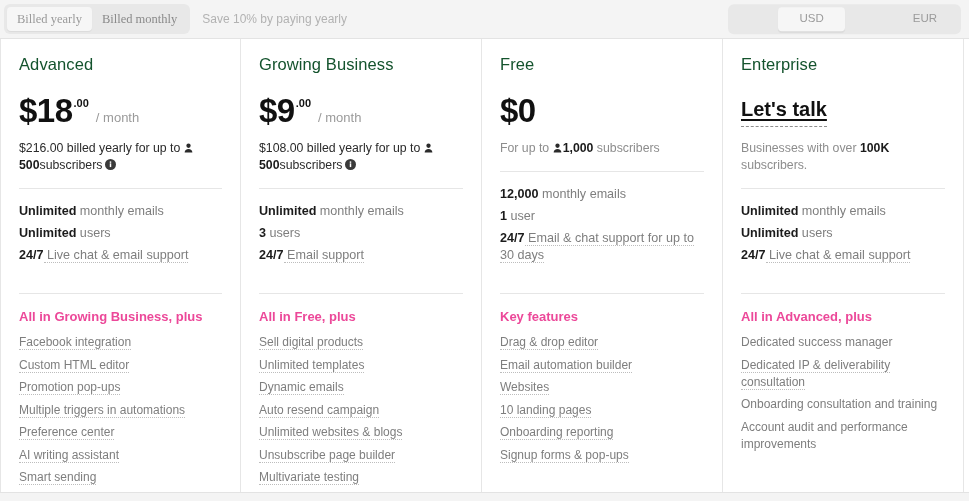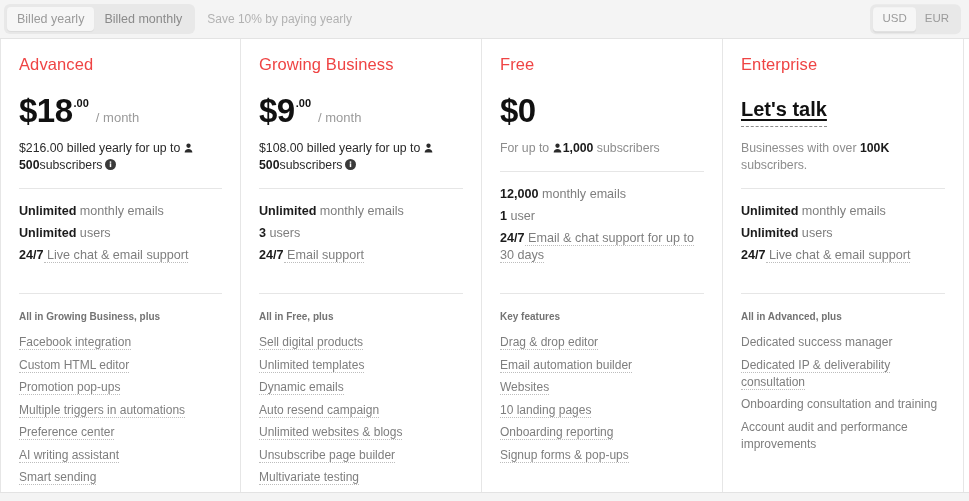--- a/index.html
+++ b/index.html
@@ -29,21 +29,21 @@
   .seg-btn {
     font-size: 12.5px;
     line-height: 1;
     padding: 6px 10px;
     border-radius: 4px;
     color: #8a8a8a;
     background: transparent;
     border: none;
     cursor: pointer;
     white-space: nowrap;
-    font-family: Liberation Sans, sans-serif;
+    font-family: Liberation Serif, serif;
   }
   .seg-btn.active {
     background: #f6f6f6;
     color: #9a9a9a;
     box-shadow: 0 1px 1px rgba(0,0,0,.06);
   }
   .save-note {
     font-size: 12px;
     color: #b2b2b2;
     margin-left: 12px;
@@ -55,27 +55,28 @@
     top: 50%;
     transform: translateY(-50%);
     display: inline-flex;
     background: #e8e8e8;
     border-radius: 6px;
     padding: 3px;
   }
   .cur-btn {
     font-size: 11.5px;
     line-height: 1;
-    padding: 6px 9px;
+    padding: 6px 21px;
     border-radius: 4px;
     color: #9b9b9b;
     background: transparent;
     border: none;
     cursor: pointer;
     font-family: "Liberation Sans", sans-serif;
+    margin-left: 47px;
   }
   .cur-btn.active {
     background: #f6f6f6;
     color: #9b9b9b;
     box-shadow: 0 1px 1px rgba(0,0,0,.06);
   }
 
   
   .cards {
     display: flex;
@@ -91,21 +92,21 @@
     border-right: 1px solid #e6e6e6;
     padding: 16px 18px 0 18px;
     position: relative;
     overflow: hidden;
   }
   .card:first-child { border-left: 1px solid #e6e6e6; }
   .card:last-child { border-right: 1px solid #e6e6e6; }
 
   .plan-name {
     font-size: 16.5px;
-    color: #ef4444;
+    color: #14532d;
     font-weight: 400;
     letter-spacing: .1px;
     margin-bottom: 20px;
   }
 
   .price-row {
     display: flex;
     align-items: flex-start;
     margin-bottom: 10px;
     height: 36px;
@@ -182,23 +183,23 @@
     line-height: 17px;
     margin-bottom: 5px;
   }
   .spec .b { font-weight: 700; color: #1b1b1b; }
   .spec .dotted {
     border-bottom: 1px dotted #bdbdbd;
     cursor: pointer;
   }
 
   .group-title {
-    font-size: 10px;
+    font-size: 13px;
     font-weight: 700;
-    color: #737373;
+    color: #ec4899;
     line-height: 17px;
     margin-bottom: 9px;
   }
 
   .feat {
     font-size: 12px;
     color: #7e7e7e;
     line-height: 17px;
     margin-bottom: 5.5px;
   }

